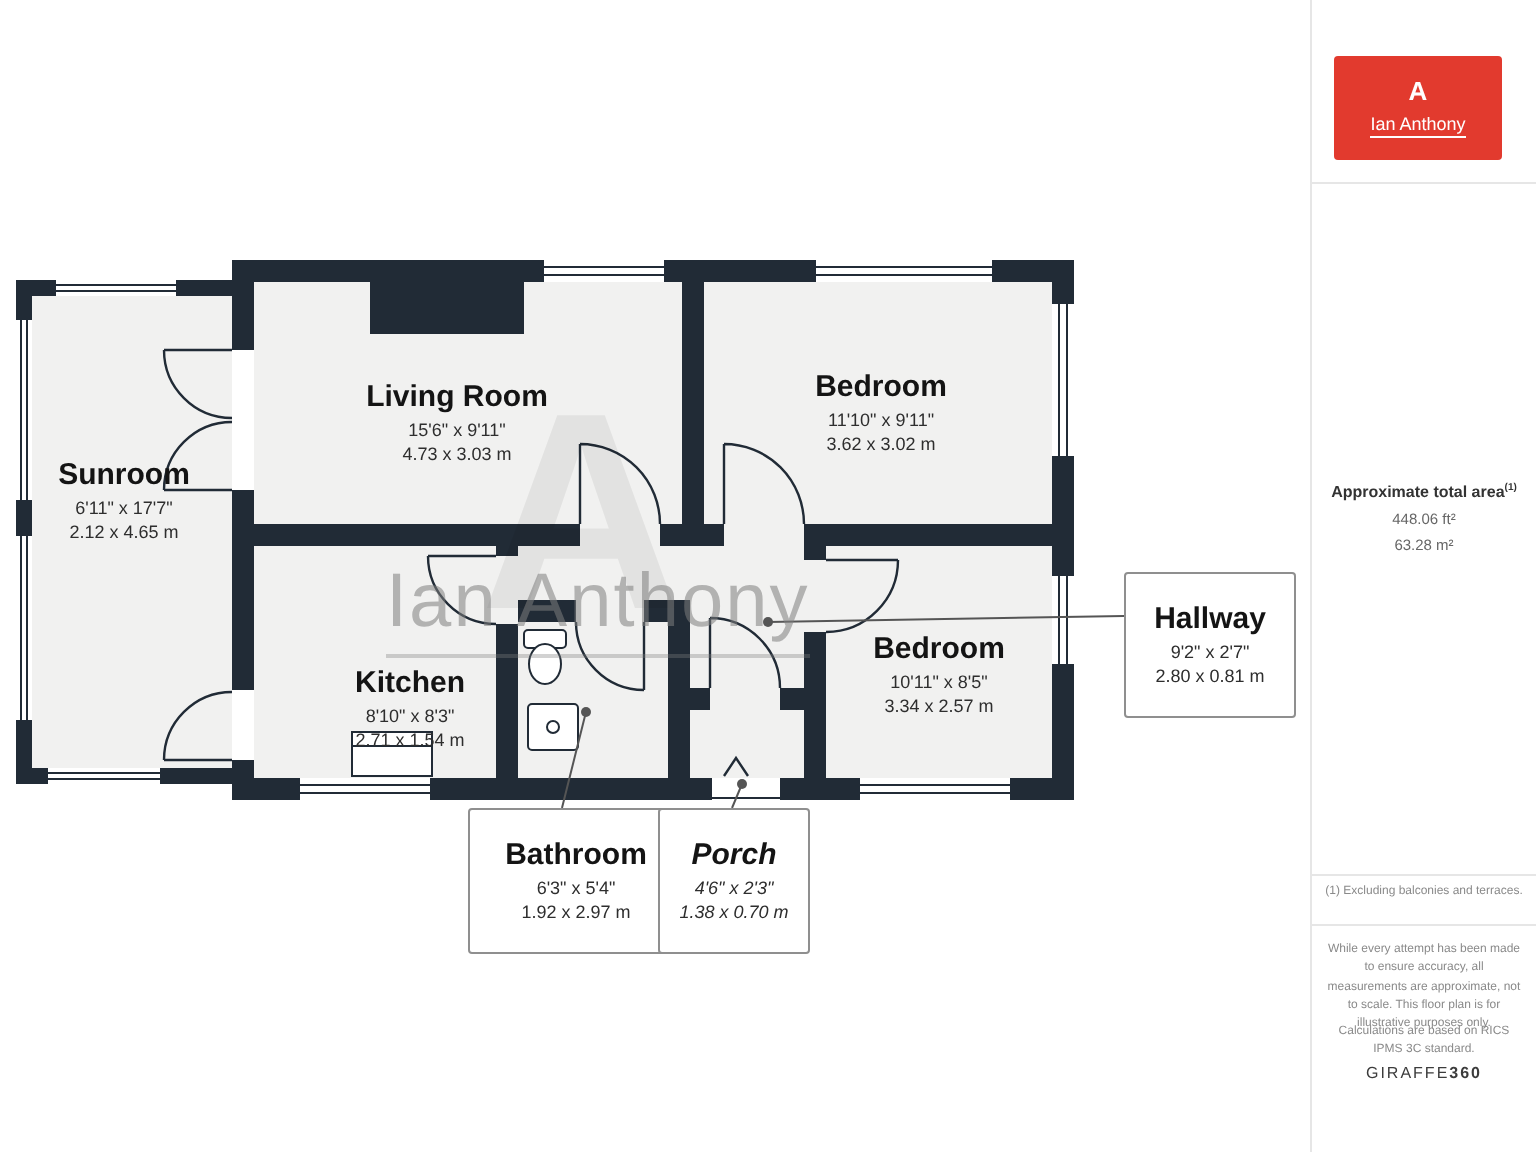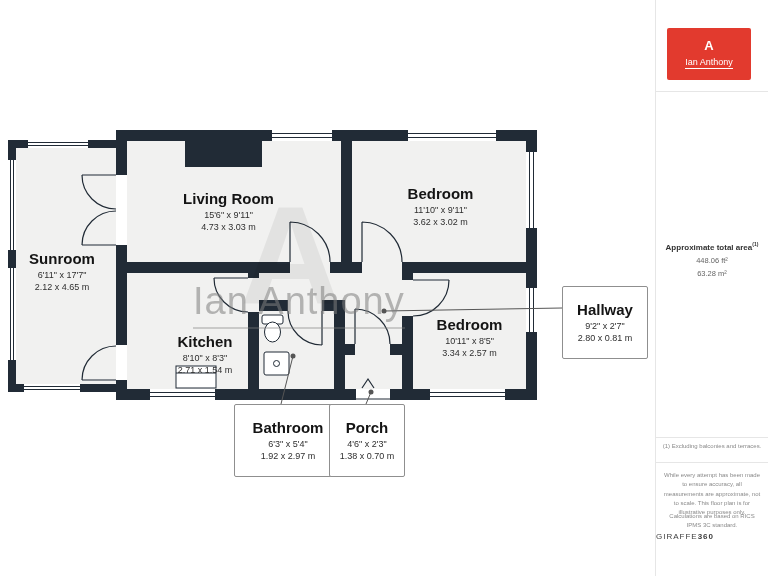--- a/index.html
+++ b/index.html
@@ -33,21 +33,21 @@
   .area{position:absolute;left:3px;right:3px;top:241px;text-align:center;}
   .area-label{font-size:8px;font-weight:bold;color:#333;}
   .area-label sup{font-size:5px;}
   .area-val{font-size:7.5px;color:#666;margin-top:4px;}
   .footnote{position:absolute;left:4px;right:4px;top:443px;font-size:6px;color:#8a8a8a;text-align:center;}
   .disclaimer{position:absolute;left:6px;right:6px;top:471px;font-size:6px;color:#8a8a8a;
               text-align:center;line-height:1.55;}
   .standard{position:absolute;left:8px;right:8px;top:512px;font-size:6px;color:#8a8a8a;
             text-align:center;line-height:1.55;}
   .brand{position:absolute;left:0;right:0;top:532px;font-size:8px;color:#3c3c3c;
-         text-align:left;letter-spacing:1px;}
+         text-align:center;letter-spacing:1px;}
   .brand b{font-weight:bold;}
 </style>
 </head>
 <body>
 
 <div class="stage">
 
   <svg class="plan" width="768" height="576" viewBox="0 0 768 576">
 
     <g fill="#f1f1f0">
@@ -169,21 +169,21 @@
       <line x1="281" y1="404" x2="293" y2="356"></line>
       <circle cx="293" cy="356" r="2.5" fill="#555" stroke="none"></circle>
       <line x1="366" y1="404" x2="371" y2="392"></line>
       <circle cx="371" cy="392" r="2.5" fill="#555" stroke="none"></circle>
     </g>
   </svg>
 
   <div class="wm-mono">A</div>
   <div class="wm-text">Ian Anthony</div>
 
-  <div class="room-label" style="left:10px;top:250px;width:104px;">
+  <div class="room-label" style="left:10px;top:229px;width:104px;">
     <div class="room-name">Sunroom</div>
     <div class="room-dim">6'11" x 17'7"</div>
     <div class="room-dim">2.12 x 4.65 m</div>
   </div>
   <div class="room-label" style="left:156px;top:190px;width:145px;">
     <div class="room-name">Living Room</div>
     <div class="room-dim">15'6" x 9'11"</div>
     <div class="room-dim">4.73 x 3.03 m</div>
   </div>
   <div class="room-label" style="left:368px;top:185px;width:145px;">
@@ -205,21 +205,21 @@
   <div class="label-box" style="left:562px;top:286px;width:86px;">
     <div class="room-name">Hallway</div>
     <div class="room-dim">9'2" x 2'7"</div>
     <div class="room-dim">2.80 x 0.81 m</div>
   </div>
   <div class="label-box" style="left:234px;top:404px;width:108px;">
     <div class="room-name">Bathroom</div>
     <div class="room-dim">6'3" x 5'4"</div>
     <div class="room-dim">1.92 x 2.97 m</div>
   </div>
-  <div class="label-box" style="left:329px;top:404px;width:76px;">
+  <div class="label-box" style="left:329px;top:404px;width:76px;font-style:italic;">
     <div class="room-name">Porch</div>
     <div class="room-dim">4'6" x 2'3"</div>
     <div class="room-dim">1.38 x 0.70 m</div>
   </div>
 
   <aside class="sidebar">
     <div class="logo" style="background:#e23a2e;">
       <div class="logo-mark">A</div>
       <div class="logo-name">Ian Anthony</div>
     </div>

